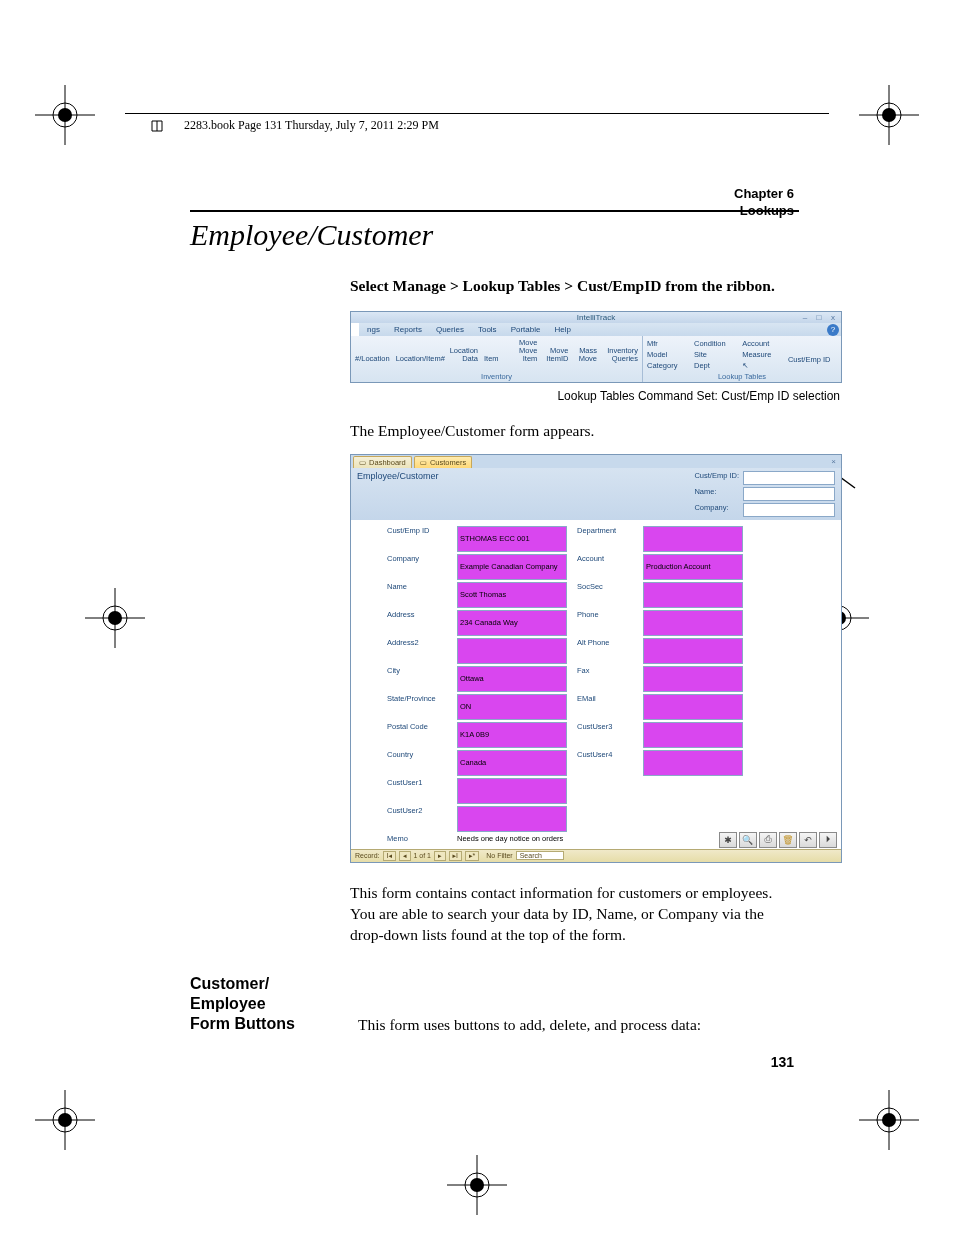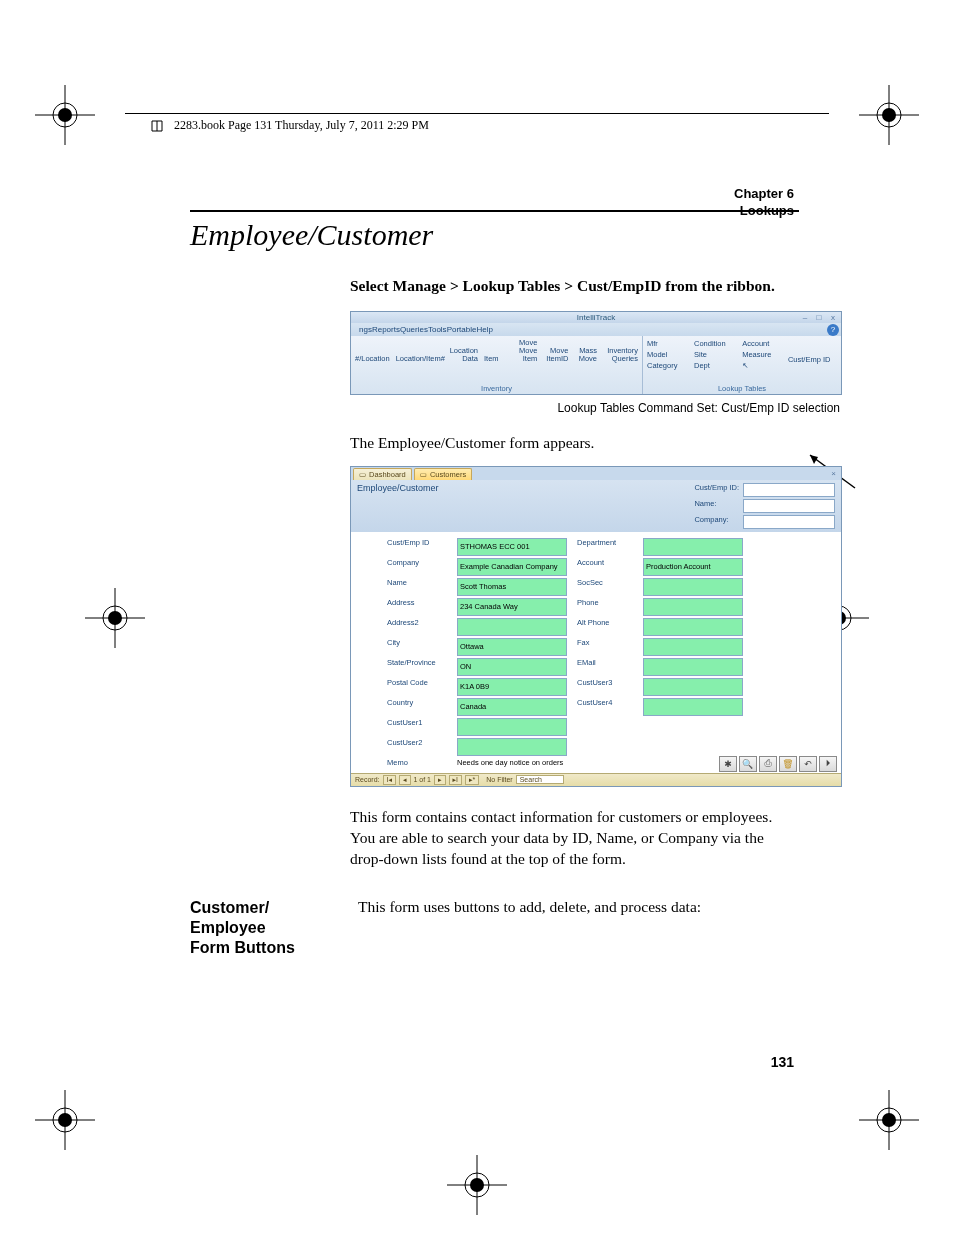--- a/index.html
+++ b/index.html
@@ -39,21 +39,21 @@
     right: 125px;
     border-top: 1px solid #000;
   }
   .header-info {
     position: absolute;
     top: 118px;
     left: 150px;
     font-size: 12px;
     display: flex;
     align-items: flex-end;
-    gap: 10px;
+    gap: 20px;
   }
   .header-info .book-icon {
     width: 14px; height: 14px;
   }
   .chapter-info {
     position: absolute;
     top: 186px;
     right: 160px;
     text-align: right;
     font-family: Arial, sans-serif;
@@ -103,24 +103,25 @@
   .ribbon-title .win-btns {
     position: absolute; right: 2px; top: 1px; display: flex; gap: 2px;
   }
   .ribbon-title .win-btns span {
     width: 12px; height: 10px; font-size: 8px; color: #5577a0;
     display: inline-flex; align-items: center; justify-content: center;
   }
   .ribbon-tabs {
     background: linear-gradient(#d8e5f2,#c7d9ec);
     display: flex;
-    gap: 0;
+    gap: 14px;
     padding: 2px 8px;
     color: #204a7a;
     position: relative;
+    margin-left: 8px;
   }
   .ribbon-tabs .help-badge {
     position: absolute; right: 2px; top: 1px;
     width: 12px; height: 12px; border-radius: 50%;
     background: #3a7ac8; color: white; font-size: 8px;
     display: flex; align-items: center; justify-content: center;
   }
   .ribbon-body {
     display: flex;
     background: linear-gradient(#eef3fa,#d7e4f1);
@@ -143,21 +144,21 @@
   }
   .ribbon-items .ritem {
     text-align: right;
     line-height: 1.1;
     max-width: 48px;
   }
   .ribbon-group-label {
     text-align: center;
     color: #3a6a9e;
     font-size: 7.5px;
-    margin-top: 14px;
+    margin-top: 2px;
   }
   .lookup-grid {
     display: grid;
     grid-template-columns: auto auto auto auto;
     gap: 2px 10px;
     color: #204a7a;
     font-size: 7.5px;
   }
   .caption {
     margin-left: 160px;
@@ -223,27 +224,27 @@
     padding: 6px 10px 6px 36px;
     display: grid;
     grid-template-columns: 60px 110px 56px 100px;
     gap: 2px 10px;
     font-size: 7.5px;
     min-height: 140px;
     align-content: start;
   }
   .form-body .lbl { color: #204a7a; }
   .form-body input.fval {
-    height: 18px;
+    height: 26px;
     border: 1px solid #8aa8c8;
     padding: 0 2px;
     font-size: 7.5px;
     width: 100%;
     box-sizing: border-box;
-    background: #86efac;
+    background: #d946ef;
   }
   .form-body .wide { grid-column: 2 / span 3; }
   .form-buttons {
     position: absolute;
     bottom: 14px;
     right: 4px;
     display: flex;
     gap: 2px;
   }
   .form-buttons .fb {
@@ -276,20 +277,21 @@
   .subsection .sub-title {
     font-family: Arial, sans-serif;
     font-weight: bold;
     font-size: 16px;
     width: 140px;
     line-height: 1.25;
   }
   .subsection .sub-body {
     font-size: 15.5px;
     flex: 1;
+    margin-top: 42px;
   }
 
   .page-num {
     position: absolute;
     bottom: 165px;
     right: 160px;
     font-family: Arial, sans-serif;
     font-weight: bold;
     font-size: 14px;
   }

